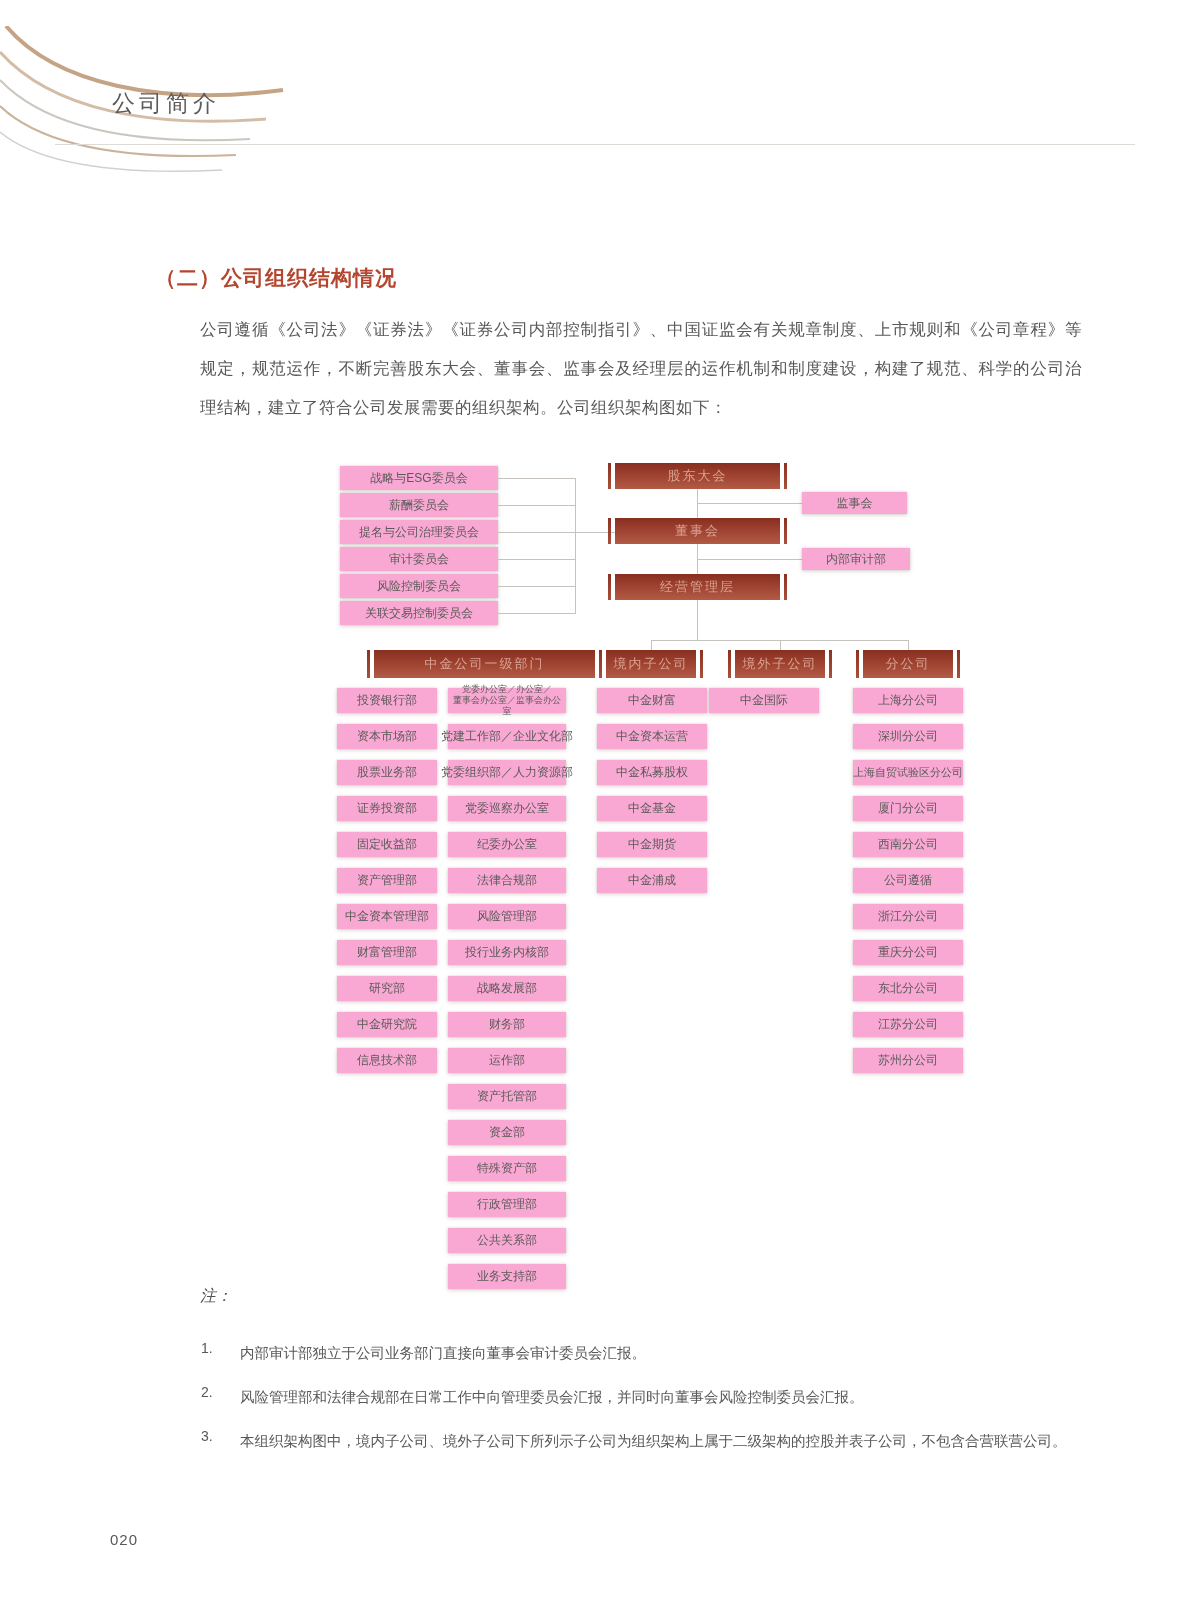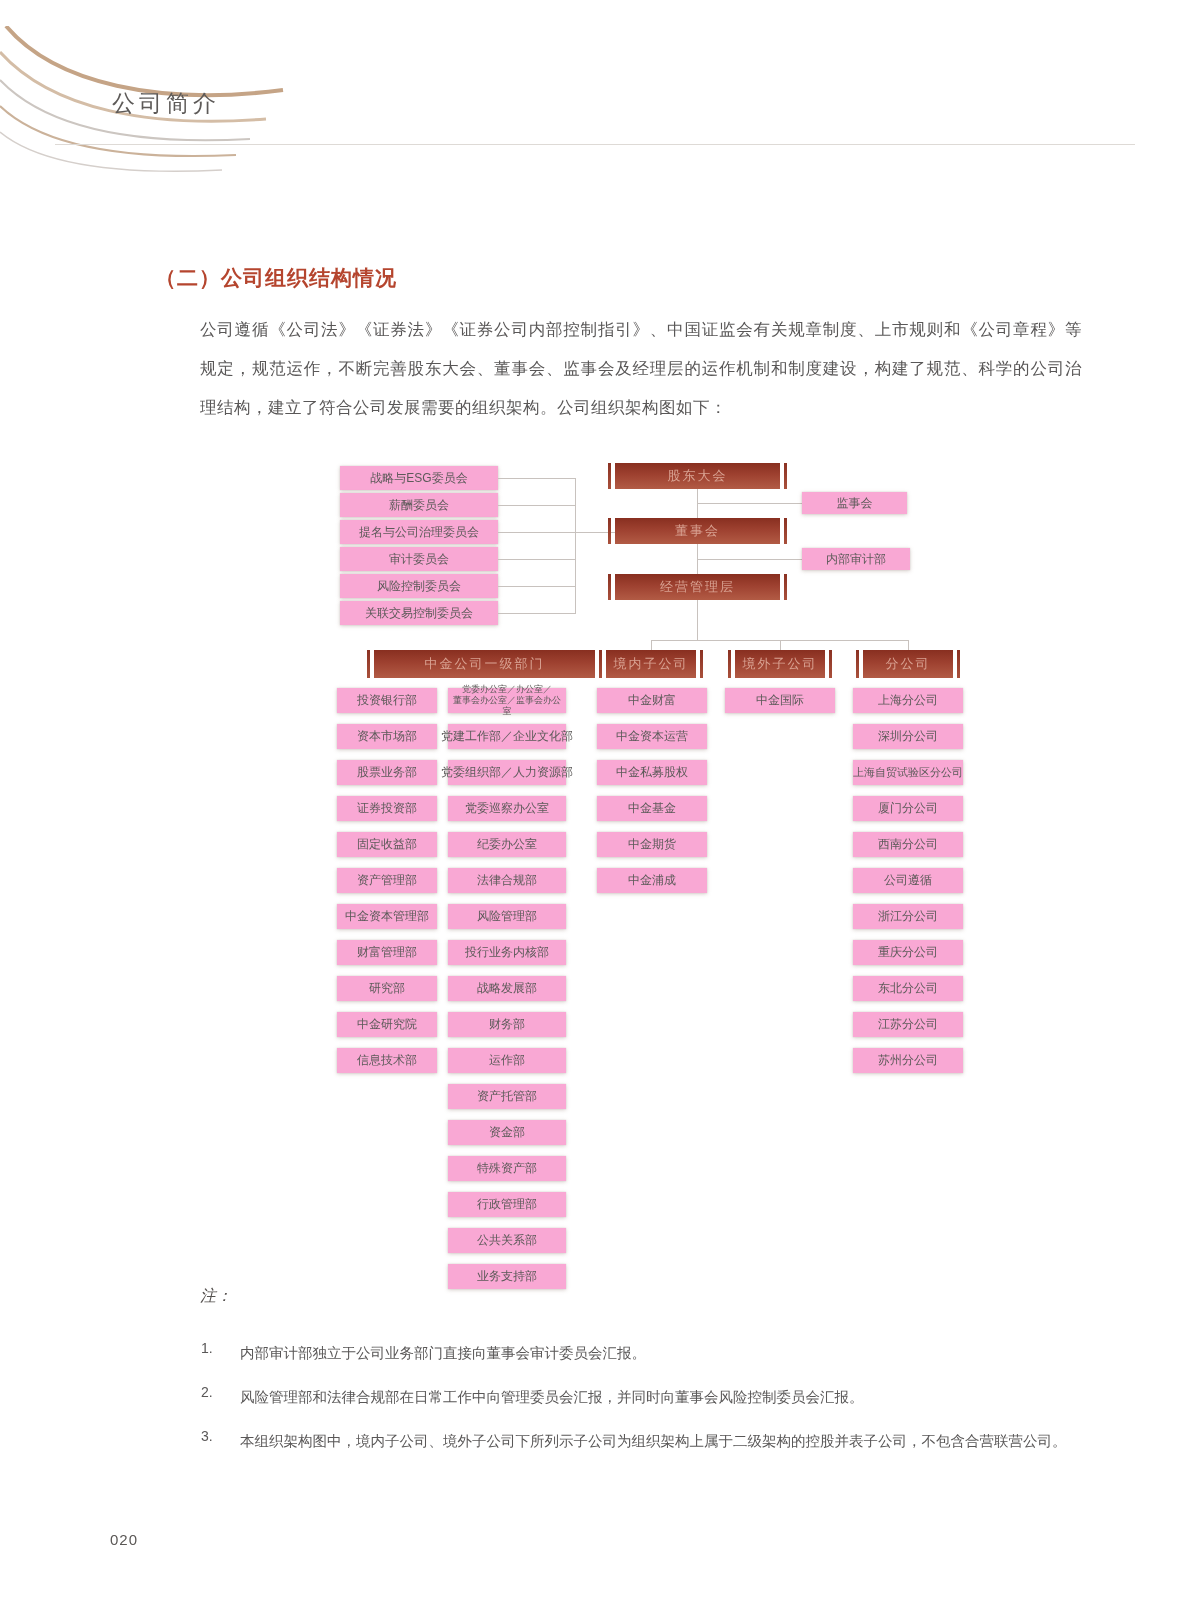--- a/index.html
+++ b/index.html
@@ -156,21 +156,21 @@
     <div class="wb" style="left:448px;top:1228px;width:118px;height:25px;">公共关系部</div>
     <div class="wb" style="left:448px;top:1264px;width:118px;height:25px;">业务支持部</div>
 
     <div class="wb" style="left:597px;top:688px;width:110px;height:25px;">中金财富</div>
     <div class="wb" style="left:597px;top:724px;width:110px;height:25px;">中金资本运营</div>
     <div class="wb" style="left:597px;top:760px;width:110px;height:25px;">中金私募股权</div>
     <div class="wb" style="left:597px;top:796px;width:110px;height:25px;">中金基金</div>
     <div class="wb" style="left:597px;top:832px;width:110px;height:25px;text-align:center;">中金期货</div>
     <div class="wb" style="left:597px;top:868px;width:110px;height:25px;">中金浦成</div>
 
-    <div class="wb" style="left:725px;top:688px;width:110px;height:25px;">中金国际</div>
+    <div class="wb" style="left:709px;top:688px;width:110px;height:25px;">中金国际</div>
 
     <div class="wb" style="left:853px;top:688px;width:110px;height:25px;">上海分公司</div>
     <div class="wb" style="left:853px;top:724px;width:110px;height:25px;">深圳分公司</div>
     <div class="wb" style="left:853px;top:760px;width:110px;height:25px;font-size:11px;">上海自贸试验区分公司</div>
     <div class="wb" style="left:853px;top:796px;width:110px;height:25px;">厦门分公司</div>
     <div class="wb" style="left:853px;top:832px;width:110px;height:25px;">西南分公司</div>
     <div class="wb" style="left:853px;top:868px;width:110px;height:25px;">公司遵循</div>
     <div class="wb" style="left:853px;top:904px;width:110px;height:25px;">浙江分公司</div>
     <div class="wb" style="left:853px;top:940px;width:110px;height:25px;">重庆分公司</div>
     <div class="wb" style="left:853px;top:976px;width:110px;height:25px;">东北分公司</div>

